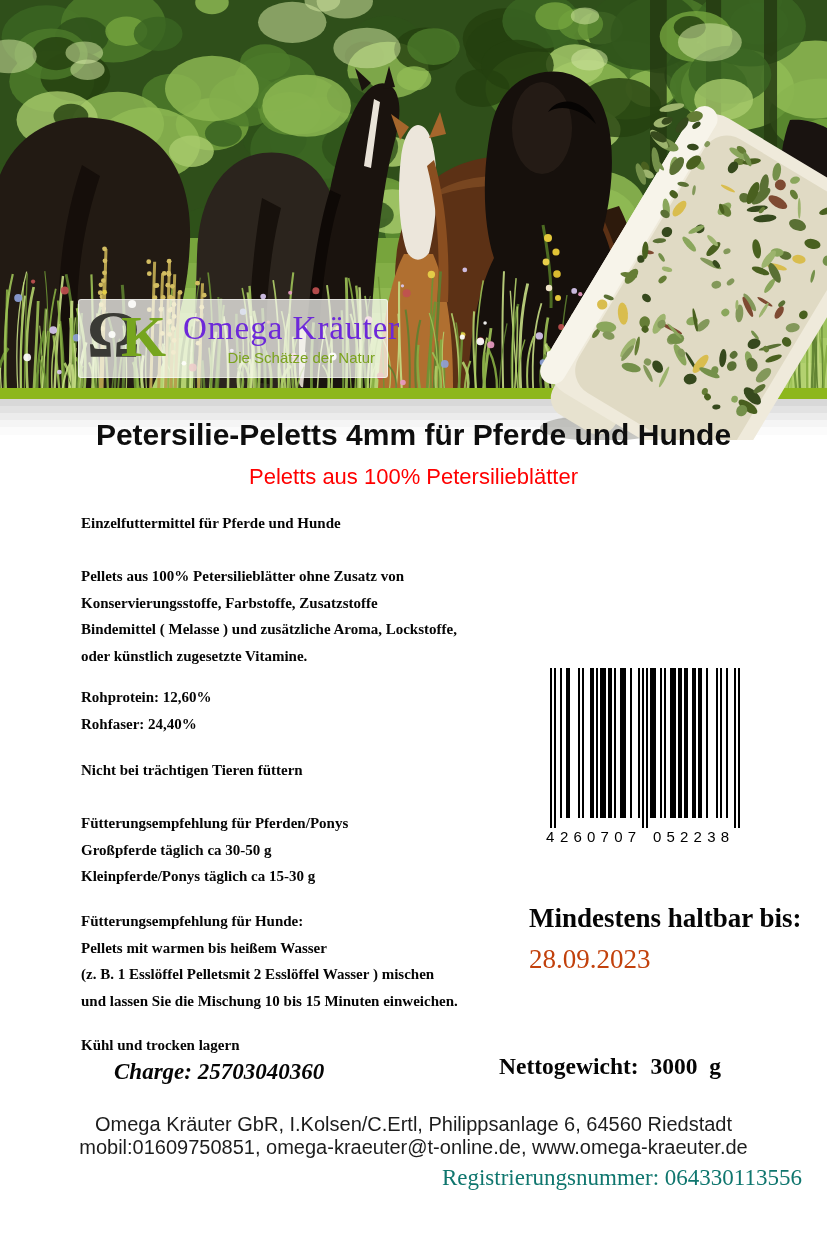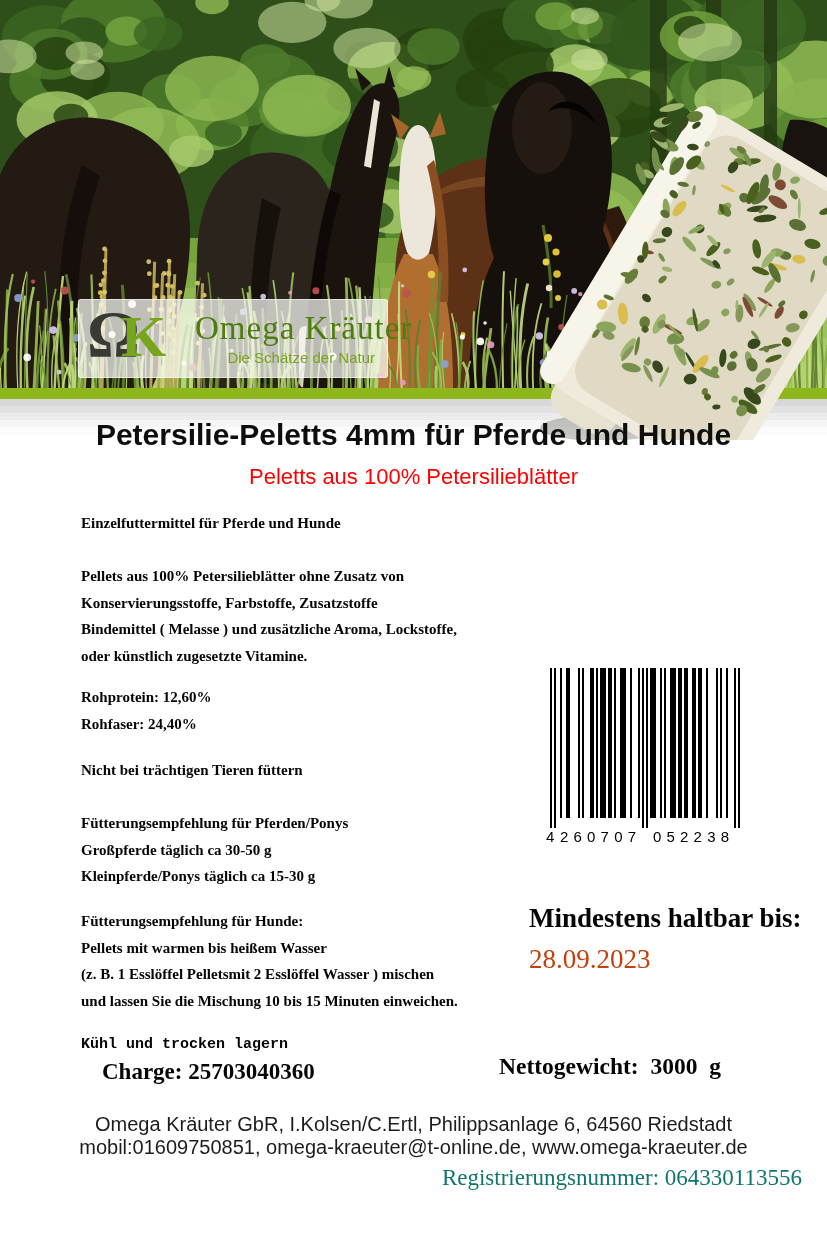--- a/index.html
+++ b/index.html
@@ -6,40 +6,40 @@
   #label{position:relative;width:827px;height:1240px;background:#fff;overflow:hidden;
          font-family:"Liberation Sans",sans-serif;}
   
   #hero-svg{position:absolute;top:0;left:0;}
   #logo-panel{position:absolute;left:78px;top:299px;width:308px;height:77px;
       background:rgba(253,253,249,0.72);border:1px solid rgba(255,255,255,0.55);
       border-radius:3px;}
   .monogram{position:absolute;left:8px;top:-6px;width:96px;height:80px;}
   .monogram .omega{position:absolute;left:0;top:0;font:700 66px/80px "Liberation Serif",serif;color:#3a3a35;}
   .monogram .k{position:absolute;left:34px;top:8px;font:700 58px/70px "Liberation Serif",serif;color:#76a51e;}
-  .brand-name{position:absolute;left:116px;top:10px;font:400 33px "Liberation Serif",serif;
-      color:#4d7c0f;letter-spacing:1px;white-space:nowrap;}
+  .brand-name{position:absolute;left:104px;top:10px;font:400 33px "Liberation Serif",serif;
+      color:#6d28d9;letter-spacing:1px;white-space:nowrap;}
   .brand-tagline{position:absolute;right:12px;top:49px;font:400 15px "Liberation Sans",sans-serif;
       color:#7ba31e;white-space:nowrap;}
   
   #product-title{position:absolute;top:418px;left:0;width:827px;text-align:center;
       font:700 30px "Liberation Sans",sans-serif;color:#0e0e0e;}
   #product-subtitle{position:absolute;top:464px;left:0;width:827px;text-align:center;
       font:400 22px "Liberation Sans",sans-serif;}
   
   .body-block{position:absolute;left:81px;font-family:"Liberation Serif",serif;
       font-weight:700;font-size:15px;line-height:26.5px;color:#050505;white-space:nowrap;}
   #intro{top:510px;}
   #description{top:563px;}
   #analysis{top:684px;}
   #warning{top:757px;}
   #feeding-horses{top:810px;}
   #feeding-dogs{top:908px;}
-  #storage{top:1032px;font-family:Liberation Mono, monospace;}
-  #batch{top:1059px;left:102px;font-size:23px;}
+  #storage{top:1032px;}
+  #batch{top:1059px;left:114px;font-size:23px;font-style:italic;}
   
   #barcode{position:absolute;left:546px;top:668px;}
   #best-before-label{position:absolute;left:529px;top:903px;font:700 27px "Liberation Serif",serif;color:#050505;white-space:nowrap;}
   #best-before-date{position:absolute;left:529px;top:944px;font:400 27px "Liberation Serif",serif;color:#c2410c;}
   #net-weight{position:absolute;left:499px;top:1053px;font:700 23.5px "Liberation Serif",serif;color:#050505;white-space:pre;}
   
   .footer-line{position:absolute;left:0;width:827px;text-align:center;
       font:400 20px "Liberation Sans",sans-serif;color:#1d1d1d;white-space:nowrap;}
   #footer-1{top:1113px;}
   #footer-2{top:1136px;}

